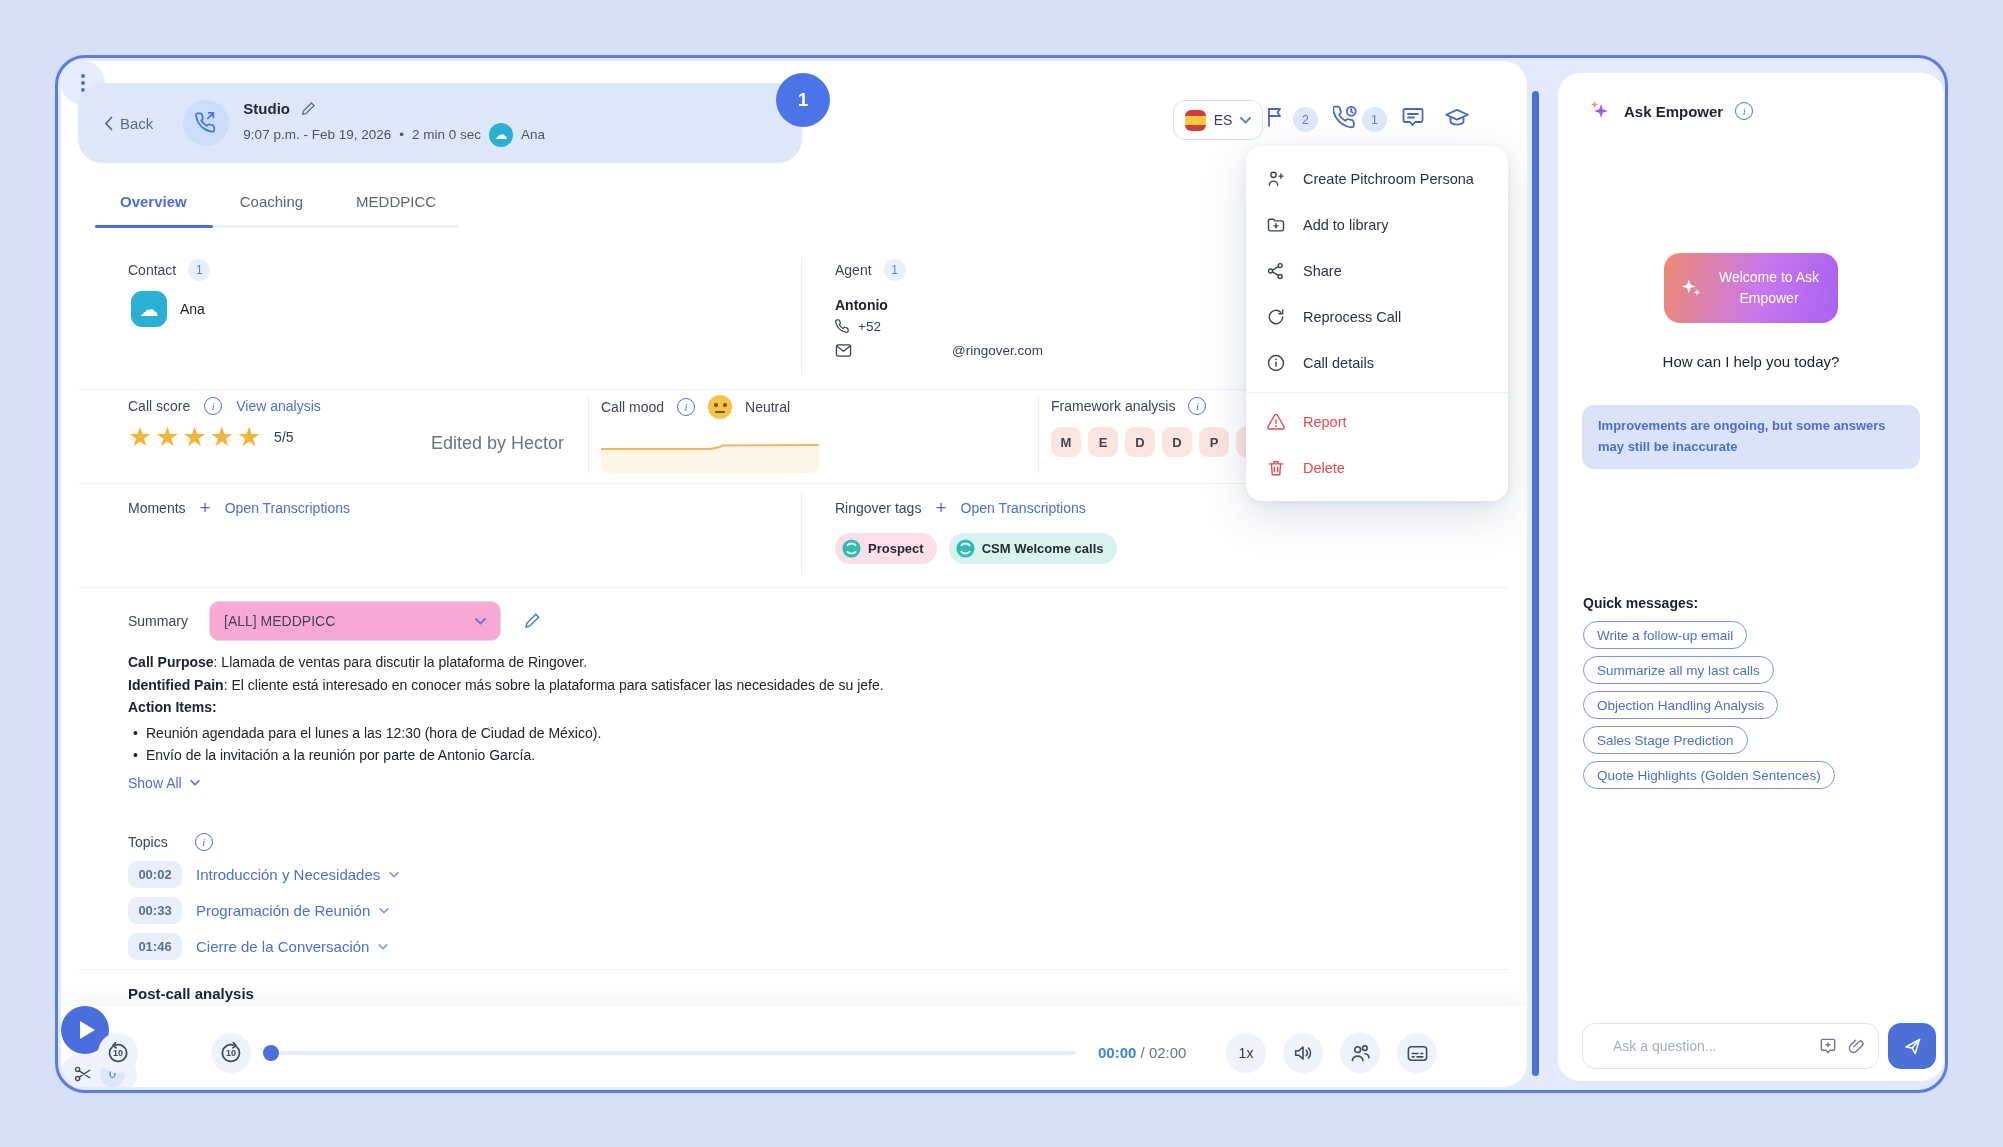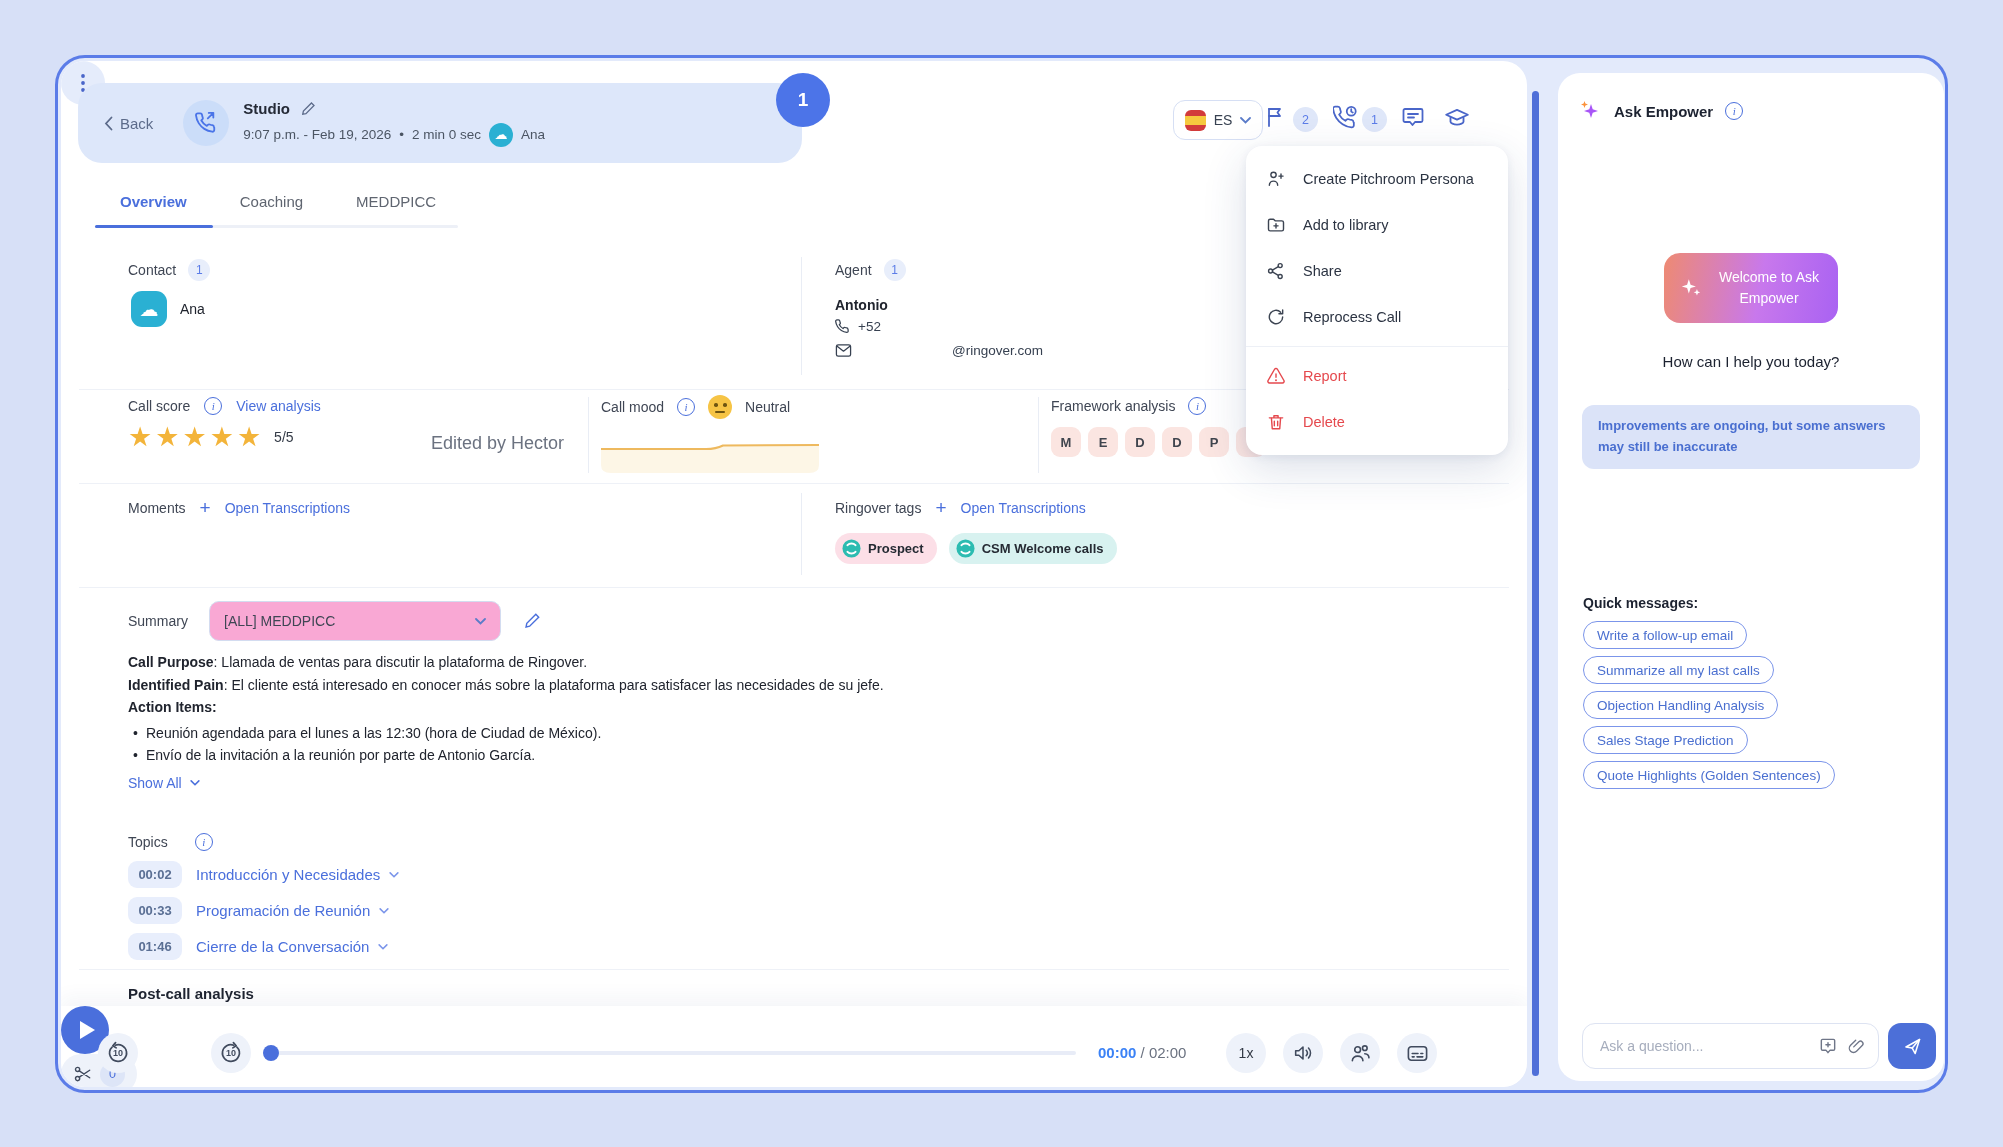--- a/index.html
+++ b/index.html
@@ -121,35 +121,35 @@
   .ptime { left:1037px; top:38px; font-size:15px; }
   .ptime .cur { color:#3b82f6; font-weight:700; }
   .ptime .tot { color:#6b7280; }
   .speed { font-size:14px; color:#333a46; }
   .cutpill { left:1385px; top:27px; width:76px; height:40px; border-radius:20px; background:#eef2fa;
              display:flex; align-items:center; justify-content:center; gap:7px; cursor:pointer; }
   .cutbadge { width:25px; height:25px; border-radius:50%; background:#dde5f7; color:#4a6fdc;
               font-size:12.5px; display:grid; place-items:center; }
 
   
-  .rphead { left:20px; top:26px; display:flex; align-items:center; gap:12px; }
+  .rphead { left:30px; top:26px; display:flex; align-items:center; gap:12px; }
   .rptitle { font-size:15px; font-weight:600; color:#1c2230; }
   .welcome { left:50%; transform:translateX(-50%); top:180px; width:174px; height:70px; border-radius:16px;
              background:linear-gradient(100deg,#ee8a72 0%,#c878ec 55%,#a962f2 100%);
              display:flex; align-items:center; gap:8px; padding:0 12px 0 14px; }
   .welcometext { color:#fff; font-size:14px; line-height:1.5; text-align:center; flex:1; }
   .greeting { left:0; right:0; top:280px; text-align:center; font-size:15px; color:#1c2230; }
   .disclaimer { left:24px; top:332px; width:338px; border-radius:12px; background:#dbe3f8;
                 padding:11px 16px; font-size:13px; font-weight:600; color:#4a6fd0; line-height:1.6; }
   .quicklabel { left:25px; top:522px; font-size:14px; font-weight:700; color:#1c2230; }
   .qpill { position:absolute; left:25px; height:28px; border:1.5px solid #7b95ea; border-radius:999px;
            color:#4a6fd0; font-size:13.5px; display:inline-flex; align-items:center; padding:0 13px;
            cursor:pointer; background:#fff; white-space:nowrap; }
   .askinput { left:24px; top:950px; width:297px; height:46px; border:1.5px solid #dde3f2; border-radius:13px;
-              display:flex; align-items:center; padding:0 12px 0 17px; gap:9px; }
+              display:flex; align-items:center; padding:0 12px 0 30px; gap:9px; }
   .askinput input { border:none; outline:none; flex:1; font-size:14px; color:#374151; min-width:0;
                     font-family:"Liberation Sans", sans-serif; }
   .askinput input::placeholder { color:#a6adbd; }
   .sendbtn { left:330px; top:950px; width:48px; height:46px; border-radius:13px; background:#4c6fd8;
              display:grid; place-items:center; cursor:pointer; }
 
   svg { display:block; }
 </style>
 </head>
 <body>
@@ -263,20 +263,28 @@
             </svg>
           <span>Share</span>
         </div>
         <div class="mitem">
           <svg width="20" height="20" viewBox="0 0 24 24" fill="none" stroke="#3c4452" stroke-width="1.7" stroke-linecap="round" stroke-linejoin="round">
               <path d="M20 12a8 8 0 11-2.4-5.7"></path>
               <path d="M20 3.5V8h-4.5"></path>
             </svg>
           <span>Reprocess Call</span>
         </div>
+        <div class="mitem">
+          <svg width="20" height="20" viewBox="0 0 24 24" fill="none" stroke="#3c4452" stroke-width="1.7" stroke-linecap="round">
+              <circle cx="12" cy="12" r="9"></circle>
+              <path d="M12 11v5"></path>
+              <path d="M12 7.6h.01" stroke-width="2.3"></path>
+            </svg>
+          <span>Call details</span>
+        </div>
         <div class="mdivider"></div>
         <div class="mitem red">
           <svg width="20" height="20" viewBox="0 0 24 24" fill="none" stroke="#e5484d" stroke-width="1.7" stroke-linecap="round" stroke-linejoin="round">
               <path d="M10.3 3.9L2.5 17.4a2 2 0 001.7 3h15.6a2 2 0 001.7-3L13.7 3.9a2 2 0 00-3.4 0z"></path>
               <path d="M12 9.5v4"></path>
               <path d="M12 17h.01" stroke-width="2.3"></path>
             </svg>
           <span>Report</span>
         </div>
         <div class="mitem red">

